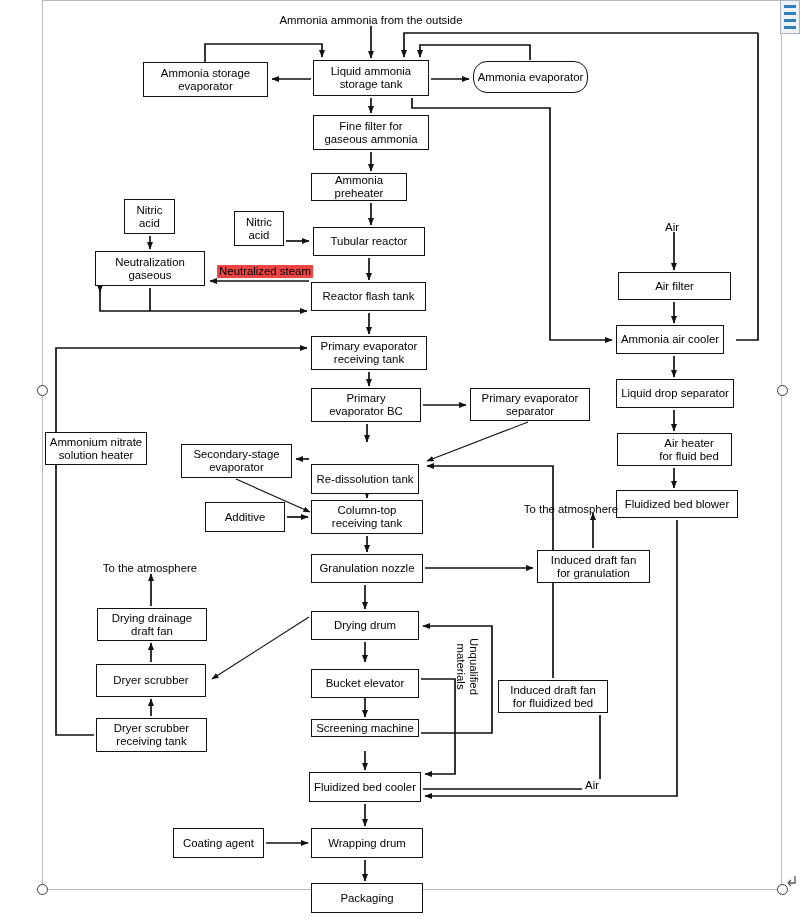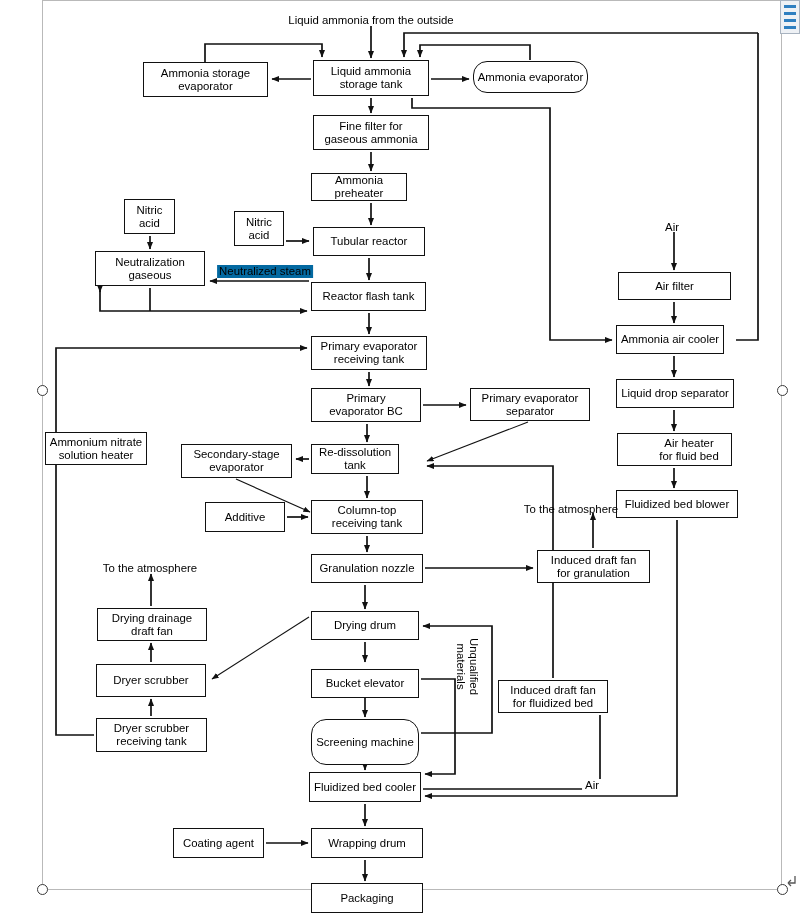--- a/index.html
+++ b/index.html
@@ -206,50 +206,50 @@
   <div class="node" style="left:311px;top:336px;width:116px;height:34px;"><span>Primary evaporator
 receiving tank</span></div>
   <div class="node thin" style="left:45px;top:432px;width:102px;height:33px;"><span>Ammonium nitrate
 solution heater</span></div>
   <div class="node" style="left:311px;top:388px;width:110px;height:34px;"><span>Primary
 evaporator BC</span></div>
   <div class="node" style="left:470px;top:388px;width:120px;height:33px;"><span>Primary evaporator
 separator</span></div>
   <div class="node" style="left:181px;top:444px;width:111px;height:34px;"><span>Secondary-stage
 evaporator</span></div>
-  <div class="node" style="left:311px;top:444px;width:88px;height:30px;"><span>Re-dissolution tank</span></div>
+  <div class="node" style="left:311px;top:464px;width:108px;height:30px;"><span>Re-dissolution tank</span></div>
   <div class="node" style="left:205px;top:502px;width:80px;height:30px;"><span>Additive</span></div>
   <div class="node" style="left:311px;top:500px;width:112px;height:34px;"><span>Column-top
 receiving tank</span></div>
   <div class="node" style="left:311px;top:554px;width:112px;height:29px;"><span>Granulation nozzle</span></div>
   <div class="node" style="left:537px;top:550px;width:113px;height:33px;"><span>Induced draft fan
 for granulation</span></div>
   <div class="node" style="left:97px;top:608px;width:110px;height:33px;"><span>Drying drainage
 draft fan</span></div>
   <div class="node" style="left:311px;top:611px;width:108px;height:29px;"><span>Drying drum</span></div>
   <div class="node" style="left:96px;top:664px;width:110px;height:33px;"><span>Dryer scrubber</span></div>
   <div class="node" style="left:311px;top:669px;width:108px;height:29px;"><span>Bucket elevator</span></div>
   <div class="node thin" style="left:498px;top:680px;width:110px;height:33px;"><span>Induced draft fan
 for fluidized bed</span></div>
   <div class="node" style="left:96px;top:718px;width:111px;height:34px;"><span>Dryer scrubber
 receiving tank</span></div>
-  <div class="node" style="left:311px;top:719px;width:108px;height:46px;border-radius:15px;"><span>Screening machine</span></div>
+  <div class="node" style="left:311px;top:719px;width:108px;height:18px;"><span>Screening machine</span></div>
   <div class="node" style="left:309px;top:772px;width:112px;height:30px;"><span>Fluidized bed cooler</span></div>
   <div class="node" style="left:173px;top:828px;width:91px;height:30px;"><span>Coating agent</span></div>
   <div class="node" style="left:311px;top:828px;width:112px;height:30px;"><span>Wrapping drum</span></div>
   <div class="node" style="left:311px;top:883px;width:112px;height:30px;"><span>Packaging</span></div>
   <div class="node" style="left:618px;top:272px;width:113px;height:28px;"><span>Air filter</span></div>
   <div class="node" style="left:616px;top:325px;width:108px;height:29px;"><span>Ammonia air cooler</span></div>
   <div class="node" style="left:616px;top:379px;width:118px;height:29px;"><span>Liquid drop separator</span></div>
   <div class="node" style="left:617px;top:433px;width:115px;height:33px;padding-left:32px;"><span>Air heater
 for fluid bed</span></div>
   <div class="node" style="left:616px;top:490px;width:122px;height:28px;"><span>Fluidized bed blower</span></div>
 
-  <div class="lbl center" style="left:371px;top:14px;">Liquid ammonia from the outside</div>
-  <div class="lbl center" style="left:265px;top:265px;background:#0369a1;padding:0 2px;">Neutralized steam</div>
+  <div class="lbl center" style="left:371px;top:14px;">Ammonia ammonia from the outside</div>
+  <div class="lbl center" style="left:265px;top:265px;background:#ef4444;padding:0 2px;">Neutralized steam</div>
   <div class="lbl center" style="left:672px;top:221px;">Air</div>
   <div class="lbl center" style="left:571px;top:503px;">To the atmosphere</div>
   <div class="lbl center" style="left:150px;top:562px;">To the atmosphere</div>
   <div class="lbl vert" style="left:480px;top:638px;">Unqualified
 materials</div>
   <div class="lbl center" style="left:592px;top:779px;background:#fff;padding:0 3px;">Air</div>
 
 </div>
 
 </body></html>

